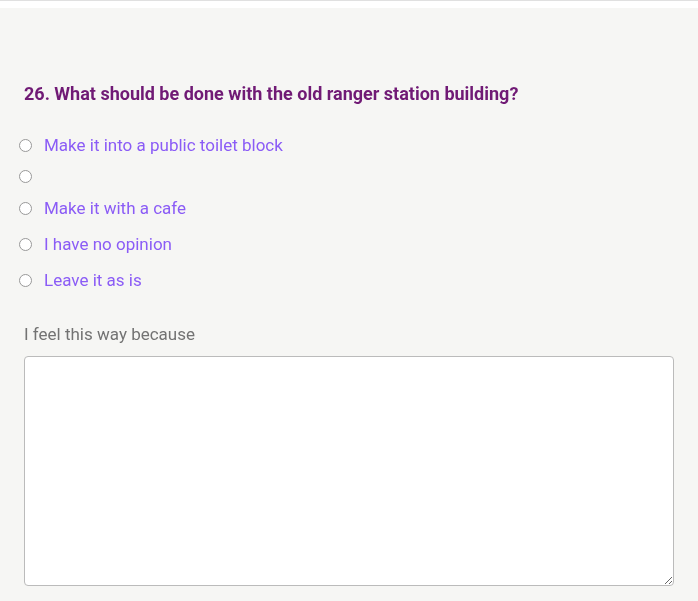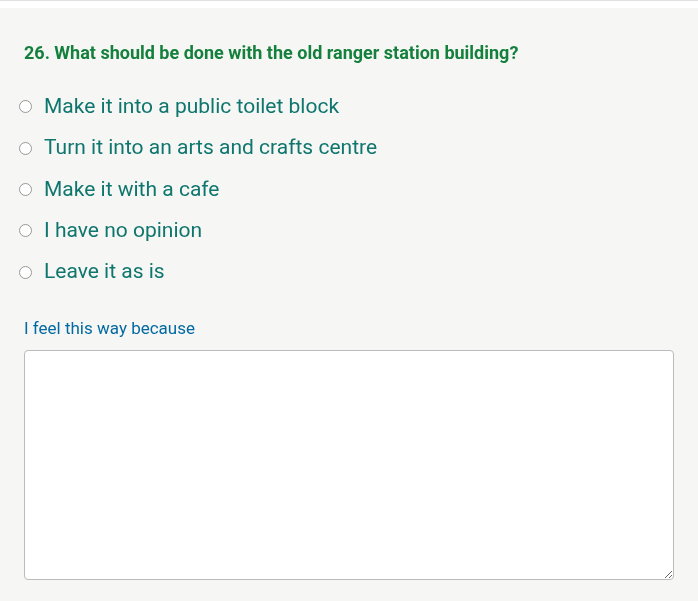--- a/index.html
+++ b/index.html
@@ -19,23 +19,24 @@
       width: 100%;
     }
     .form-container {
       background: #f6f6f4;
       padding: 32px 24px 28px 24px;
       margin-top: 7px;
     }
     .question-title {
       font-size: 18px;
       font-weight: 700;
-      color: #15803d;
+      color: #701a75;
       margin-bottom: 28px;
       line-height: 1.4;
+      margin-top: 41px;
     }
     .options-group {
       display: flex;
       flex-direction: column;
       gap: 14px;
       margin-bottom: 32px;
       margin-left: -5px;
     }
     .option-row {
       display: flex;
@@ -51,28 +52,28 @@
       flex-shrink: 0;
       cursor: pointer;
       appearance: none;
       -webkit-appearance: none;
     }
     .radio-input:checked {
       border-color: #333;
       background: radial-gradient(circle, #333 40%, #fff 45%);
     }
     .option-label {
-      font-size: 21px;
-      color: #0f766e;
+      font-size: 17px;
+      color: #8b5cf6;
       cursor: pointer;
       line-height: 1.3;
     }
     .followup-label {
       font-size: 17px;
-      color: #0369a1;
+      color: #737373;
       margin-bottom: 12px;
       display: block;
     }
     .textarea-field {
       width: 100%;
       height: 230px;
       border: 1px solid #bbb;
       border-radius: 4px;
       background: #fff;
       padding: 10px;
@@ -92,21 +93,20 @@
     <span>What should be done with the old ranger station building?</span>
   </h2>
 
   <div class="options-group">
     <label class="option-row">
       <input type="radio" name="q26" class="radio-input" style="">
       <span class="option-label">Make it into a public toilet block</span>
     </label>
     <label class="option-row">
       <input type="radio" name="q26" class="radio-input" style="">
-      <span class="option-label">Turn it into an arts and crafts centre</span>
     </label>
     <label class="option-row">
       <input type="radio" name="q26" class="radio-input" style="">
       <span class="option-label">Make it with a cafe</span>
     </label>
     <label class="option-row">
       <input type="radio" name="q26" class="radio-input" style="">
       <span class="option-label">I have no opinion</span>
     </label>
     <label class="option-row">

